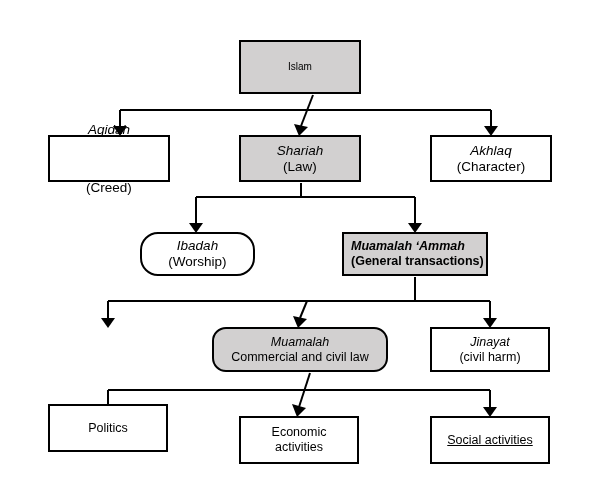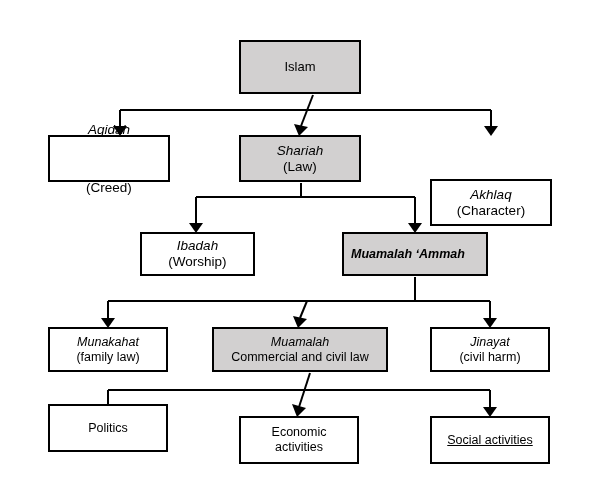--- a/index.html
+++ b/index.html
@@ -53,21 +53,21 @@
   }
   .node-line {
     display: block;
     white-space: nowrap;
   }
   .node-line.italic {
     font-style: italic;
   }
   .t13 { font-size: 13.5px; }
   .t12 { font-size: 12.5px; }
-  .t15 { font-size: 13px; }
+  .t15 { font-size: 10px; }
 </style>
 </head>
 <body>
 
 <div id="diagram-canvas">
 
   <svg id="connector-layer" viewBox="0 0 600 494" width="600" height="494" xmlns="http://www.w3.org/2000/svg">
     <g fill="none" stroke="#000000" stroke-width="2">
 
       <path d="M 120 110 L 491 110"></path>
@@ -115,40 +115,37 @@
   <div class="node t13" style="left: 48px; top: 135px; width: 122px; height: 47px; gap: 42px;">
     <span class="node-line italic">Aqidah</span>
     <span class="node-line">(Creed)</span>
   </div>
 
   <div class="node t13 shaded" style="left: 239px; top: 135px; width: 122px; height: 47px;">
     <span class="node-line italic">Shariah</span>
     <span class="node-line">(Law)</span>
   </div>
 
-  <div class="node t13" style="left: 430px; top: 135px; width: 122px; height: 47px; margin-top: 44px;">
+  <div class="node t13" style="left: 430px; top: 135px; width: 122px; height: 47px;">
     <span class="node-line italic">Akhlaq</span>
     <span class="node-line">(Character)</span>
   </div>
 
-  <div class="node t13" style="left: 140px; top: 232px; width: 115px; height: 44px;">
+  <div class="node t13" style="left: 140px; top: 232px; width: 115px; height: 44px; border-radius: 18px;">
     <span class="node-line italic">Ibadah</span>
     <span class="node-line">(Worship)</span>
   </div>
 
   <div class="node t12 shaded leftalign" style="left: 342px; top: 232px; width: 146px; height: 44px;">
     <span class="node-line italic">Muamalah  ʻAmmah</span>
+    <span class="node-line">(General transactions)</span>
   </div>
 
-  <div class="node t12" style="left: 48px; top: 327px; width: 120px; height: 45px;">
-    <span class="node-line italic">Munakahat</span>
-    <span class="node-line">(family law)</span>
-  </div>
 
-  <div class="node t12 shaded" style="left: 212px; top: 327px; width: 176px; height: 45px;">
+  <div class="node t12 shaded" style="left: 212px; top: 327px; width: 176px; height: 45px; border-radius: 14px;">
     <span class="node-line italic">Muamalah</span>
     <span class="node-line">Commercial and civil law</span>
   </div>
 
   <div class="node t12" style="left: 430px; top: 327px; width: 120px; height: 45px;">
     <span class="node-line italic">Jinayat</span>
     <span class="node-line">(civil harm)</span>
   </div>
 
   <div class="node t12" style="left: 48px; top: 404px; width: 120px; height: 48px;">

